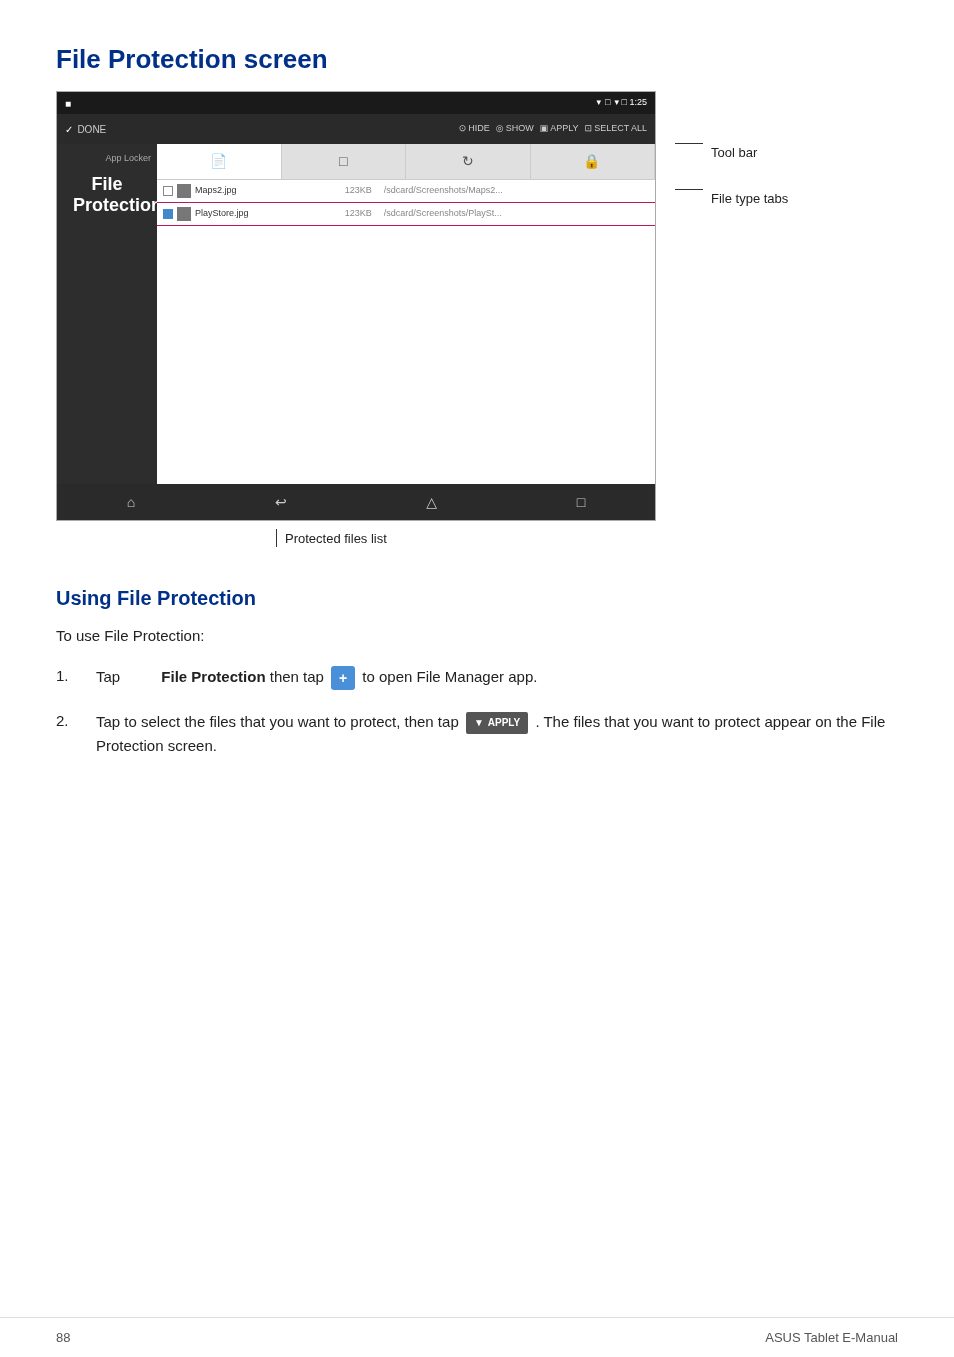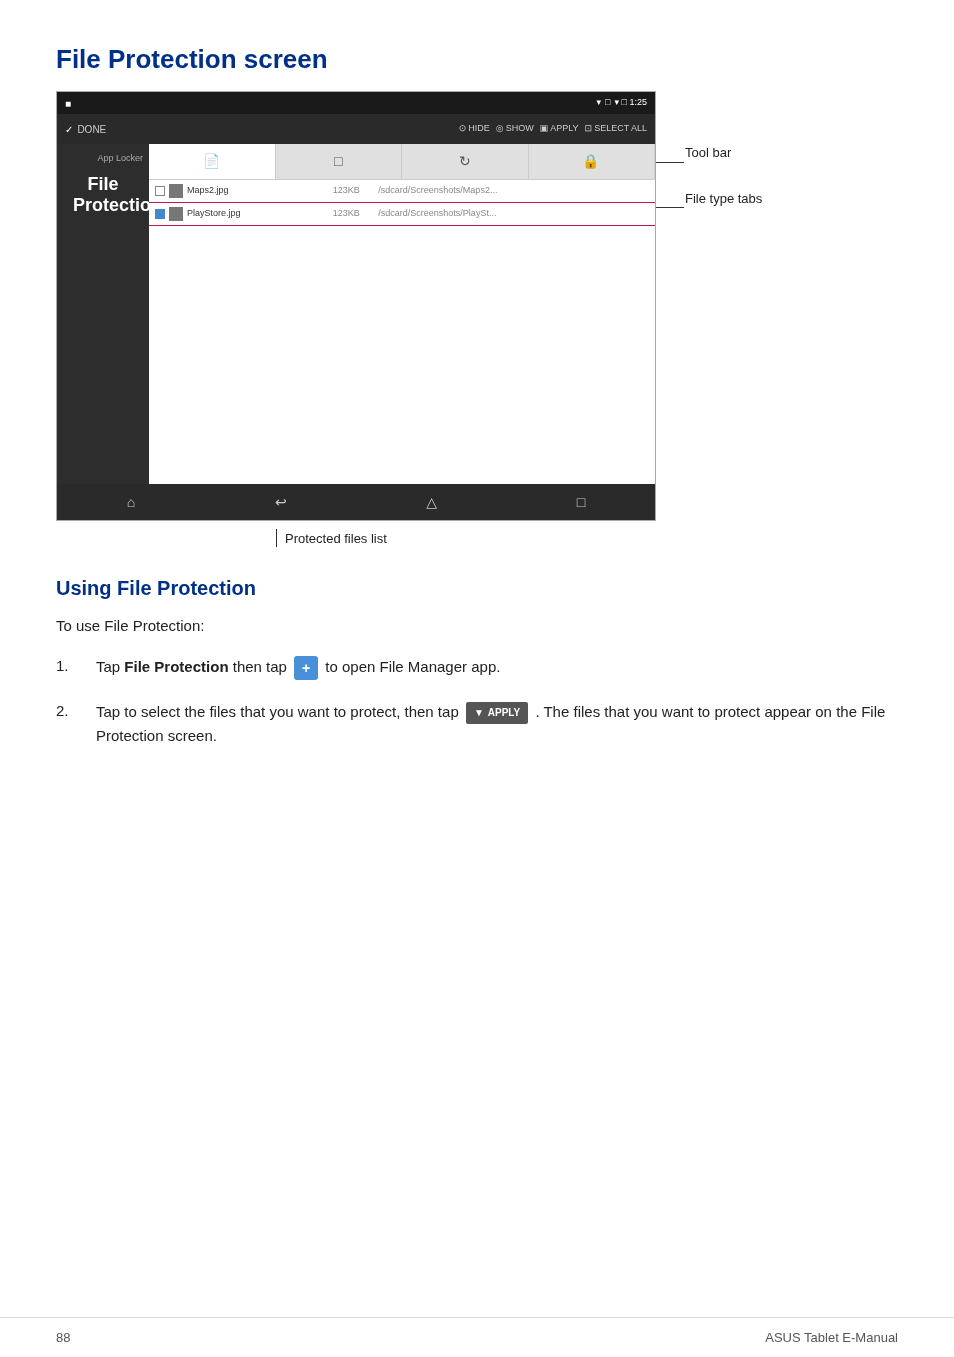--- a/index.html
+++ b/index.html
@@ -66,21 +66,21 @@
     }
 
     
     .screen-main {
       display: flex;
       height: 340px;
     }
 
     
     .sidebar {
-      width: 92px;
+      width: 100px;
       background: #2d2d2d;
       display: flex;
       flex-direction: column;
       color: #fff;
       font-size: 10px;
     }
 
     
     .file-type-tabs {
       flex: 1;
@@ -142,21 +142,21 @@
       border-color: #4488cc;
     }
 
     .file-icon {
       width: 14px; height: 14px;
       background: #888;
       flex-shrink: 0;
     }
 
     .file-name { flex: 1; color: #333; }
-    .file-size { width: 40px; color: #888; text-align: center; }
+    .file-size { width: 40px; color: #888; text-align: right; }
     .file-path { flex: 2; color: #888; overflow: hidden; text-overflow: ellipsis; white-space: nowrap; margin-left: 8px; }
 
     
     .sidebar-app-locker {
       padding: 8px 6px 4px 6px;
       font-size: 9px;
       color: #aaa;
       text-align: right;
     }
 
@@ -179,20 +179,21 @@
       color: #ccc;
       font-size: 14px;
     }
 
     
     .section-title {
       color: #003087;
       font-size: 20px;
       font-weight: bold;
       margin-bottom: 12px;
+      margin-top: 10px;
     }
 
     
     .body-text {
       font-size: 15px;
       color: #222;
       margin-bottom: 18px;
     }
 
     
@@ -278,25 +279,26 @@
     .annotation-sidebar {
       display: flex;
       flex-direction: column;
       gap: 0;
       padding-top: 52px;
       min-width: 150px;
     }
 
     .ann-row {
       display: flex;
-      align-items: flex-end;
-      gap: 1px;
+      align-items: flex-start;
+      gap: 8px;
       font-size: 13px;
       color: #222;
       margin-bottom: 26px;
+      margin-left: 19px;
     }
 
     .ann-line-h {
       height: 1px;
       width: 28px;
       background: #333;
       flex-shrink: 0;
     }
 
     .protected-annotation {
@@ -314,21 +316,21 @@
       flex-direction: column;
       align-items: center;
     }
 
     .tick-line-v {
       width: 1px;
       height: 18px;
       background: #333;
     }
 
-    .step-content .bold { font-weight: bold; }
+    .step-content .bold { font-weight: bold; margin-left: 37px; }
 
   </style>
 </head>
 <body>
 
 <h1 class="page-title">File Protection screen</h1>
 
 <div class="screen-with-annotations">
 
   <div class="device-screen">

